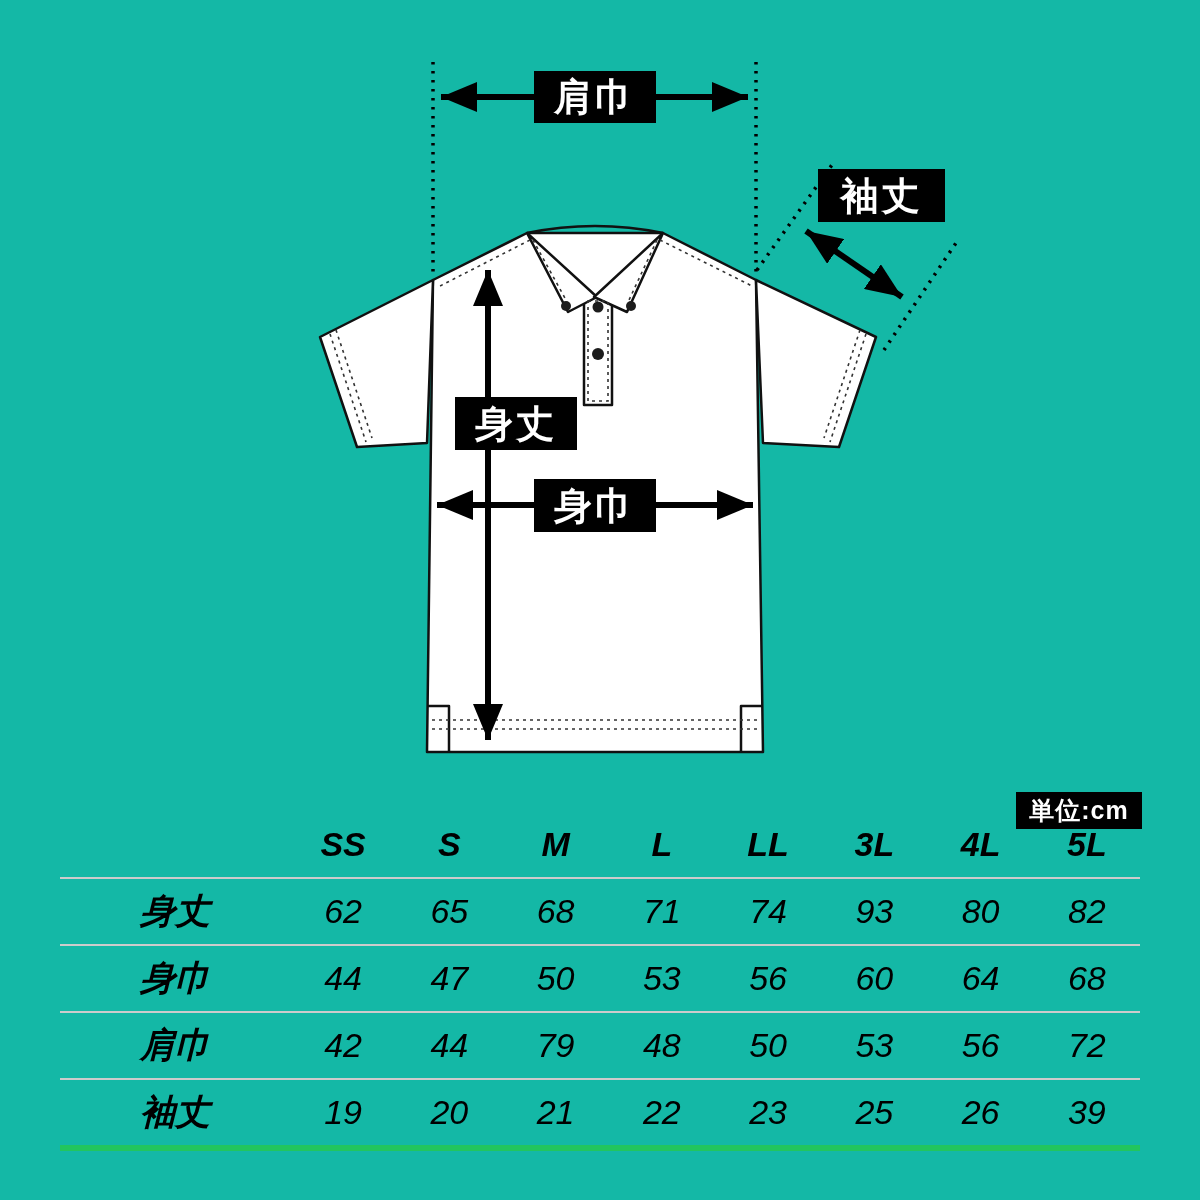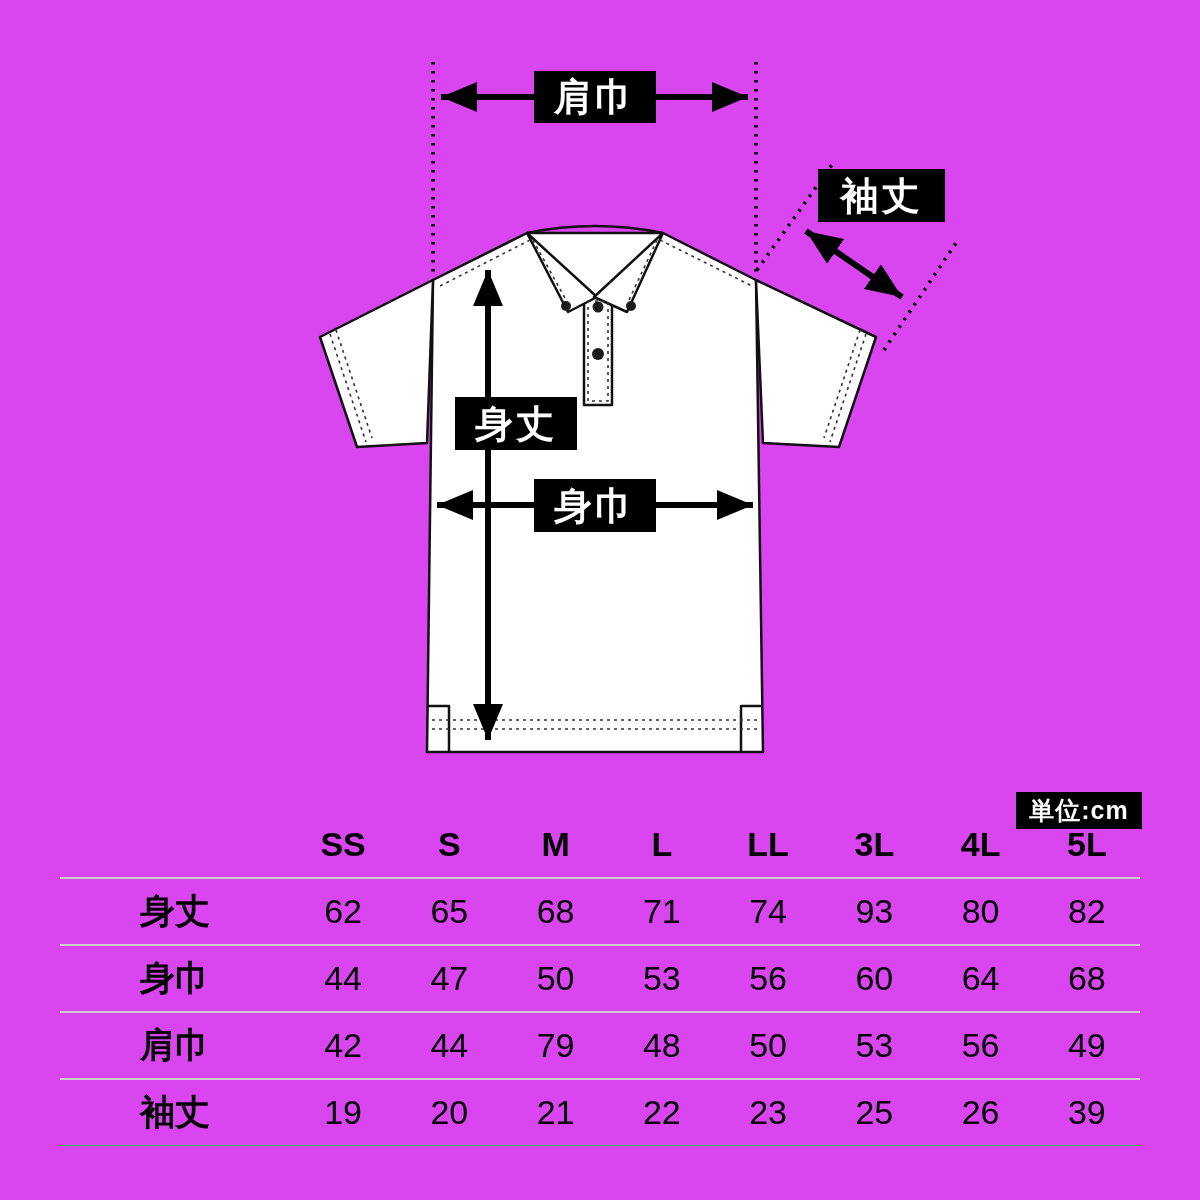--- a/index.html
+++ b/index.html
@@ -1,38 +1,39 @@
 <!DOCTYPE html>
 <html><head>
 <meta charset="utf-8">
 <style>
   html,body{margin:0;padding:0;background:#fff;}
   .stage{
-    position:relative;width:1200px;height:1200px;background:#d946ef;
+    position:relative;width:1200px;height:1200px;background:#14b8a6;
     font-family:"Liberation Sans","DejaVu Sans",sans-serif;overflow:hidden;color:#000;
   }
   .diagram-svg{position:absolute;left:0;top:0;}
   .tag{
     position:absolute;background:#000;color:#fff;font-weight:bold;
     display:flex;align-items:center;justify-content:center;
     font-size:38px;letter-spacing:3px;line-height:1;
   }
   .tag-kata{left:534px;top:71px;width:122px;height:52px;}
   .tag-sode{left:818px;top:169px;width:127px;height:53px;}
   .tag-mitake{left:455px;top:397px;width:122px;height:53px;}
   .tag-mihaba{left:534px;top:479px;width:122px;height:53px;}
   .unit-badge{
     position:absolute;left:1016px;top:756px;width:126px;height:37px;
     background:#000;color:#fff;font-weight:bold;font-size:25px;
     display:flex;align-items:center;justify-content:center;letter-spacing:1px;margin-top:36px;
   }
   table.size-table{
     position:absolute;left:60px;top:812px;width:1080px;
     border-collapse:collapse;table-layout:fixed;
-    border-bottom:1px solid #22c55e;
+    border-bottom:6px solid #22c55e;
+    font-style:italic;
   }
   .size-table th,.size-table td{
     height:65px;text-align:center;vertical-align:middle;
     font-size:34px;padding:0;color:#000;font-weight:normal;
   }
   .size-table thead th{font-weight:bold;}
   .size-table th.rowlabel{font-weight:bold;font-size:35px;}
   .size-table th:first-child{width:230px;}
   .size-table tbody tr{border-top:2px solid #ccc;}
 </style>
@@ -145,21 +146,21 @@
         </tr>
         <tr>
           <th class="rowlabel">肩巾</th>
           <td>42</td>
           <td>44</td>
           <td>79</td>
           <td>48</td>
           <td>50</td>
           <td>53</td>
           <td>56</td>
-          <td>49</td>
+          <td>72</td>
         </tr>
         <tr>
           <th class="rowlabel">袖丈</th>
           <td>19</td>
           <td>20</td>
           <td>21</td>
           <td>22</td>
           <td>23</td>
           <td>25</td>
           <td>26</td>

